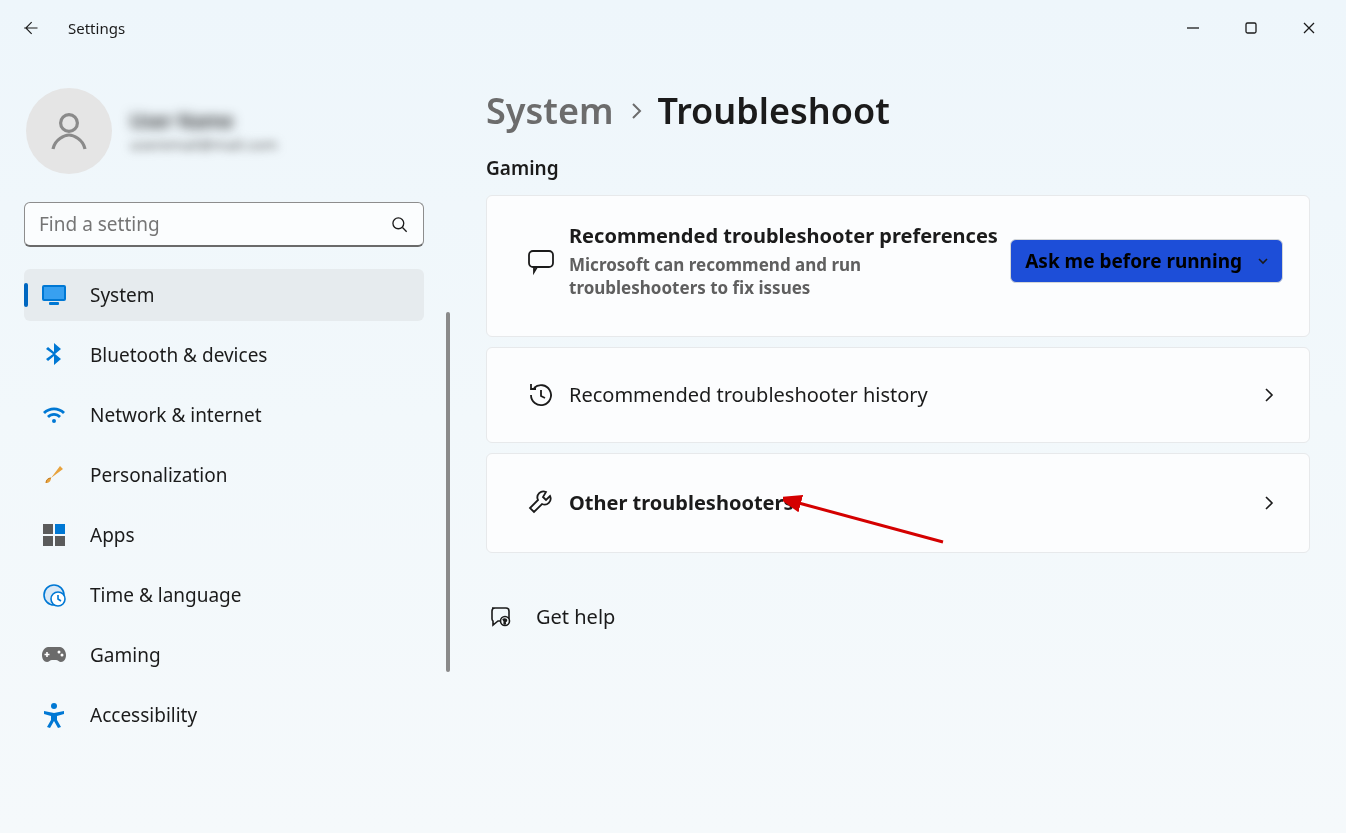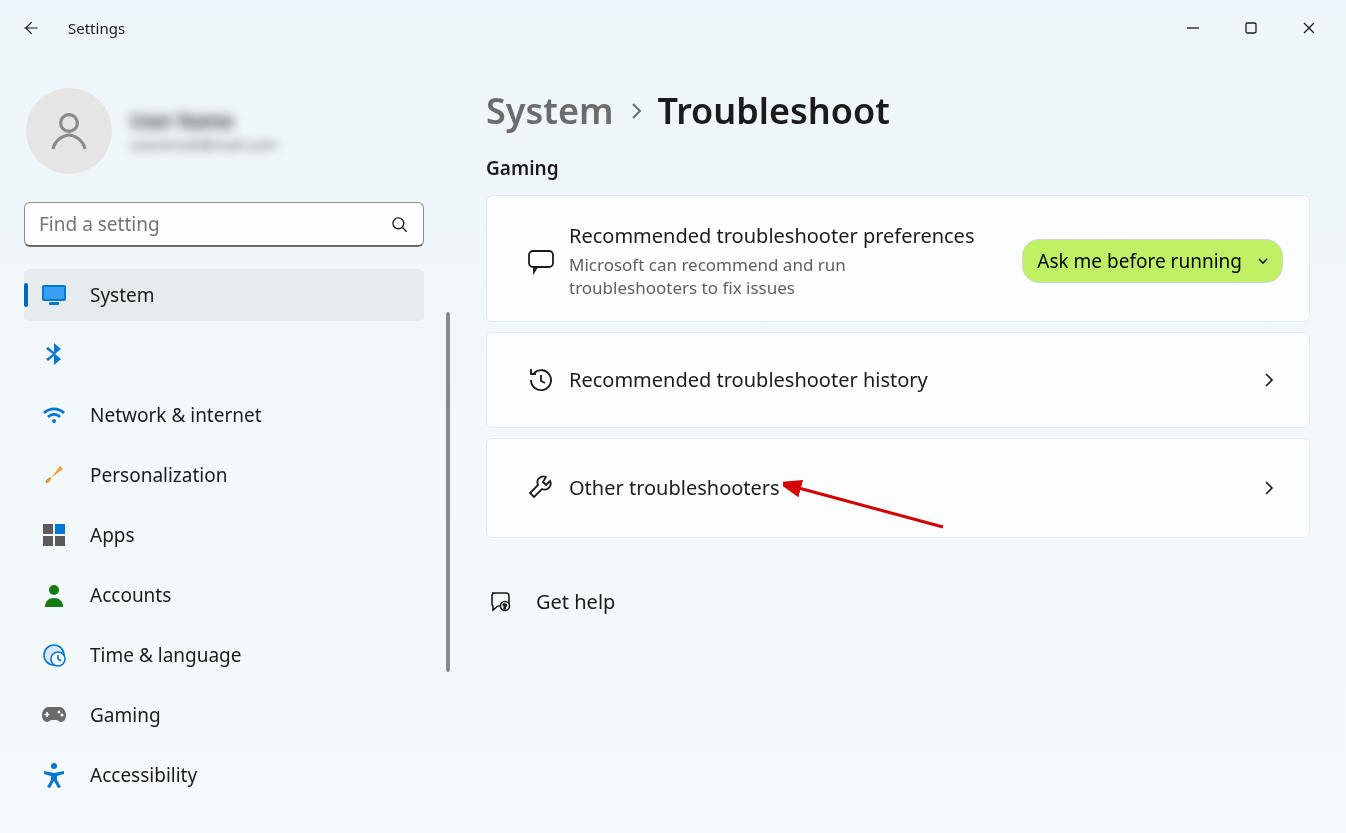--- a/index.html
+++ b/index.html
@@ -44,21 +44,21 @@
     .section-title { font-size: 19px; font-weight: 600; margin-bottom: 14px; color: #1b1b1b; }
 
     .card { background: #fcfdfe; border: 1px solid #e7e9eb; border-radius: 6px; margin-bottom: 10px; display: flex; align-items: center; padding: 22px 26px; position: relative; }
     .card-icon { width: 56px; display:flex; align-items:center; justify-content:center; }
     .card-text {}
     .card-title { font-size: 20px; color: #1b1b1b; line-height: 1.4; }
     .card-sub { font-size: 17px; color: #5f5f5f; max-width: 400px; line-height: 1.35; margin-top: 4px; }
     .card-right { margin-left: auto; display:flex; align-items:center; gap: 14px; }
     .card-chevron { width: 28px; display:flex; align-items:center; justify-content:center; color:#1b1b1b; }
 
-    .dropdown { height: 44px; border: 1px solid #d3d6d8; background: #bef264; border-radius: 17px; padding: 0 40px 0 14px; font-size: 19px; display:flex; align-items:center; position: relative; cursor:pointer; }
+    .dropdown { height: 44px; border: 1px solid #d3d6d8; background: #1d4ed8; border-radius: 6px; padding: 0 40px 0 14px; font-size: 19px; display:flex; align-items:center; position: relative; cursor:pointer; }
     .dropdown .chev { position:absolute; right: 12px; }
 
     .card-clickable { cursor: pointer; }
 
     .footer-links { margin-top: 50px; display: flex; flex-direction: column; gap: 22px; }
     .footer-link { display: flex; align-items: center; gap: 22px; cursor: pointer; }
     .footer-link-text { font-size: 20px; color: #1b1b1b; }
     .footer-link-icon { width: 28px; display:flex; align-items:center; justify-content:center; }
 
     
@@ -134,20 +134,21 @@
         </span>
         <span class="nav-label">System</span>
       </div>
 
       <div class="nav-item">
         <span class="nav-icon">
           <svg width="22" height="26" viewBox="0 0 22 26" fill="#0078d4">
               <path d="M11 1l7 6-6 5 6 5-7 6V14L5 19l-2-2 7-5-7-5 2-2 6 5V1z"></path>
             </svg>
         </span>
+        <span class="nav-label">Bluetooth &amp; devices</span>
       </div>
 
       <div class="nav-item">
         <span class="nav-icon">
           <svg width="26" height="20" viewBox="0 0 26 20" fill="#0078d4">
               <path d="M13 18a2 2 0 100-4 2 2 0 000 4zM6 11c4-4 10-4 14 0l-2 2c-3-3-7-3-10 0l-2-2zM2 7c6-6 16-6 22 0l-2 2C17 4 9 4 4 9L2 7z"></path>
             </svg>
         </span>
         <span class="nav-label">Network &amp; internet</span>
       </div>
@@ -167,29 +168,20 @@
           <svg width="22" height="22" viewBox="0 0 22 22">
               <rect x="0" y="0" width="10" height="10" fill="#5b5b5b"></rect>
               <rect x="12" y="0" width="10" height="10" fill="#0078d4"></rect>
               <rect x="0" y="12" width="10" height="10" fill="#5b5b5b"></rect>
               <rect x="12" y="12" width="10" height="10" fill="#5b5b5b"></rect>
             </svg>
         </span>
         <span class="nav-label">Apps</span>
       </div>
 
-      <div class="nav-item">
-        <span class="nav-icon">
-          <svg width="22" height="24" viewBox="0 0 22 24" fill="#107c10">
-              <circle cx="11" cy="7" r="5"></circle>
-              <path d="M2 24c0-6 4-9 9-9s9 3 9 9H2z"></path>
-            </svg>
-        </span>
-        <span class="nav-label">Accounts</span>
-      </div>
 
       <div class="nav-item">
         <span class="nav-icon">
           <svg width="24" height="24" viewBox="0 0 24 24">
               <circle cx="12" cy="12" r="10" fill="#d9e8f6" stroke="#0078d4" stroke-width="1.6"></circle>
               <circle cx="16" cy="16" r="7" fill="#fff" stroke="#0078d4" stroke-width="1.6"></circle>
               <path d="M16 12v4l3 2" stroke="#0078d4" stroke-width="1.6" fill="none"></path>
             </svg>
         </span>
         <span class="nav-label">Time &amp; language</span>
@@ -227,21 +219,21 @@
       <span class="crumb-sep">
         <svg width="16" height="22" viewBox="0 0 16 22" fill="none" stroke="#6c6c6c" stroke-width="2">
             <path d="M5 4l7 7-7 7"></path>
           </svg>
       </span>
       <span class="crumb-current">Troubleshoot</span>
     </div>
 
     <div class="section-title">Gaming</div>
 
-    <div class="card" style="padding-top:26px;padding-bottom:21px;">
+    <div class="card" style="padding-top:26px;padding-bottom:36px;font-weight:bold;">
       <div class="card-icon">
         <svg width="30" height="30" viewBox="0 0 30 30" fill="none" stroke="#1b1b1b" stroke-width="1.8">
             <rect x="3" y="5" width="24" height="16" rx="4"></rect>
             <path d="M11 21l-3 5v-5"></path>
           </svg>
       </div>
       <div class="card-text">
         <div class="card-title">Recommended troubleshooter preferences</div>
         <div class="card-sub">Microsoft can recommend and run troubleshooters to fix issues</div>
       </div>
@@ -269,21 +261,21 @@
       </div>
       <div class="card-right">
         <div class="card-chevron">
           <svg width="14" height="20" viewBox="0 0 14 20" fill="none" stroke="#1b1b1b" stroke-width="1.6">
               <path d="M4 4l6 6-6 6"></path>
             </svg>
         </div>
       </div>
     </div>
 
-    <div class="card card-clickable" style="height:100px;">
+    <div class="card card-clickable" style="height:100px;font-weight:bold;">
       <div class="card-icon">
         <svg width="30" height="30" viewBox="0 0 30 30" fill="none" stroke="#1b1b1b" stroke-width="1.8">
             <path d="M20 4a6 6 0 0 0-8 8L4 20l4 4 8-8a6 6 0 0 0 8-8l-4 4-3-3 3-5z"></path>
           </svg>
       </div>
       <div class="card-text">
         <div class="card-title">Other troubleshooters</div>
       </div>
       <div class="card-right">
         <div class="card-chevron">

